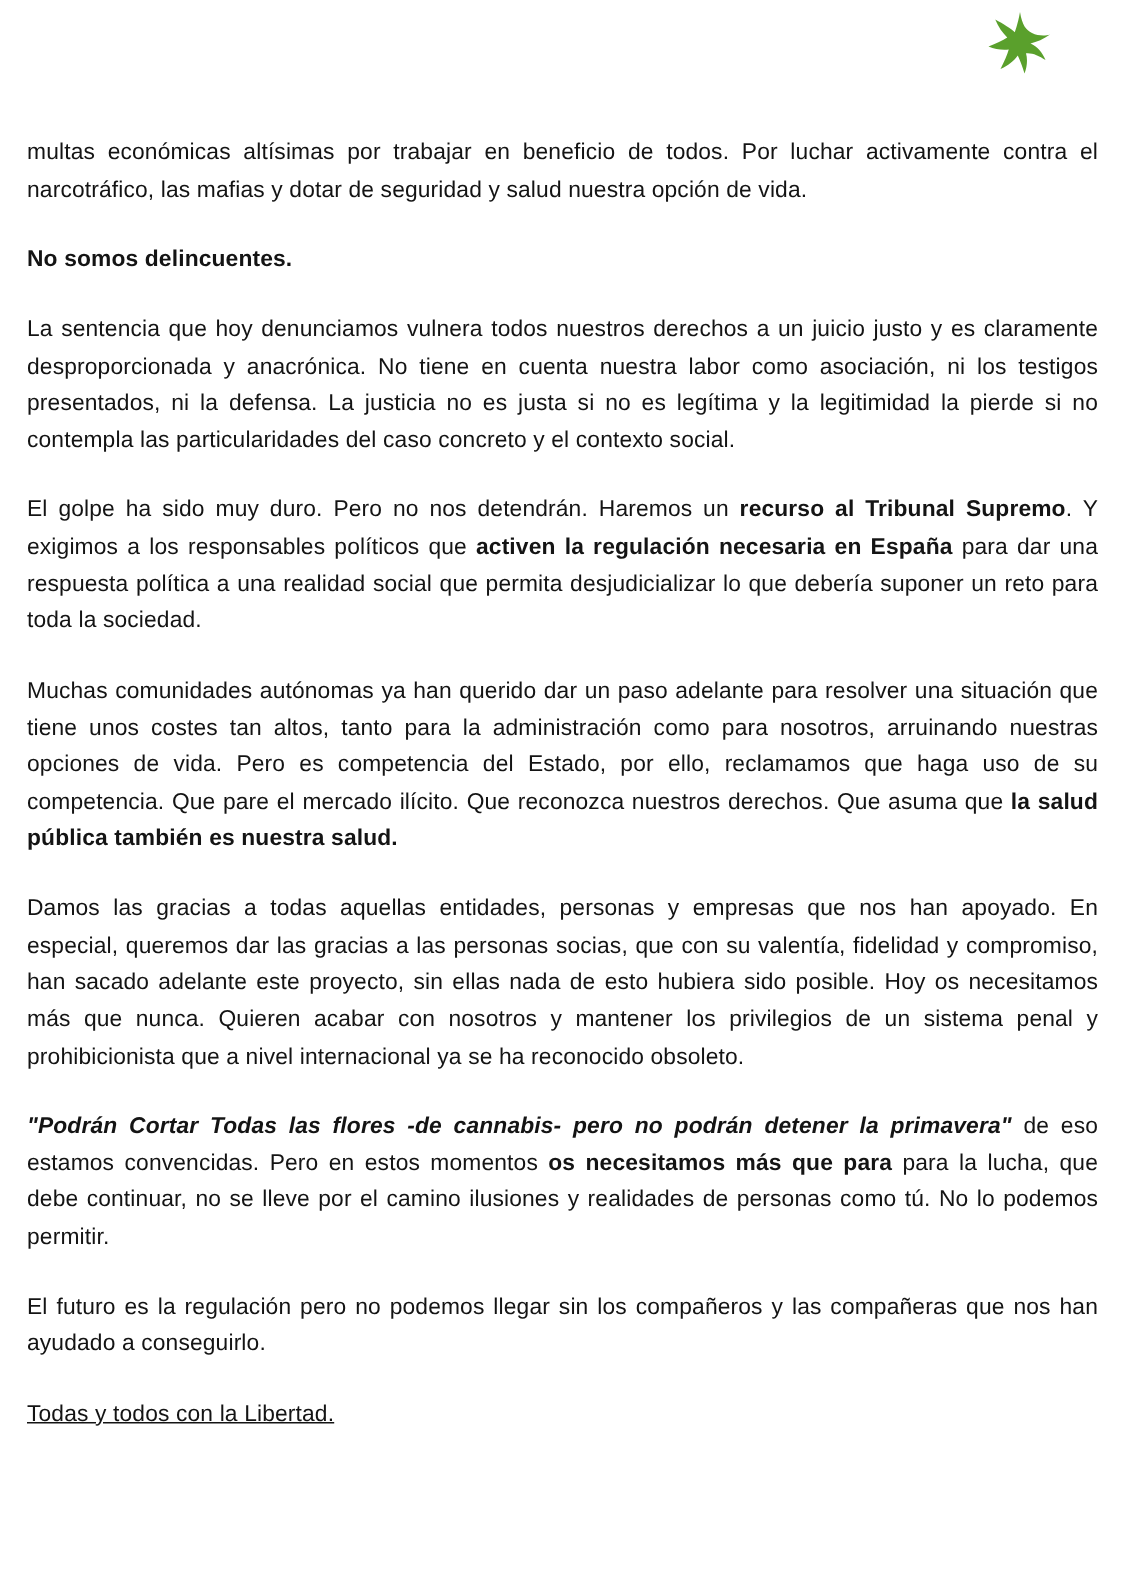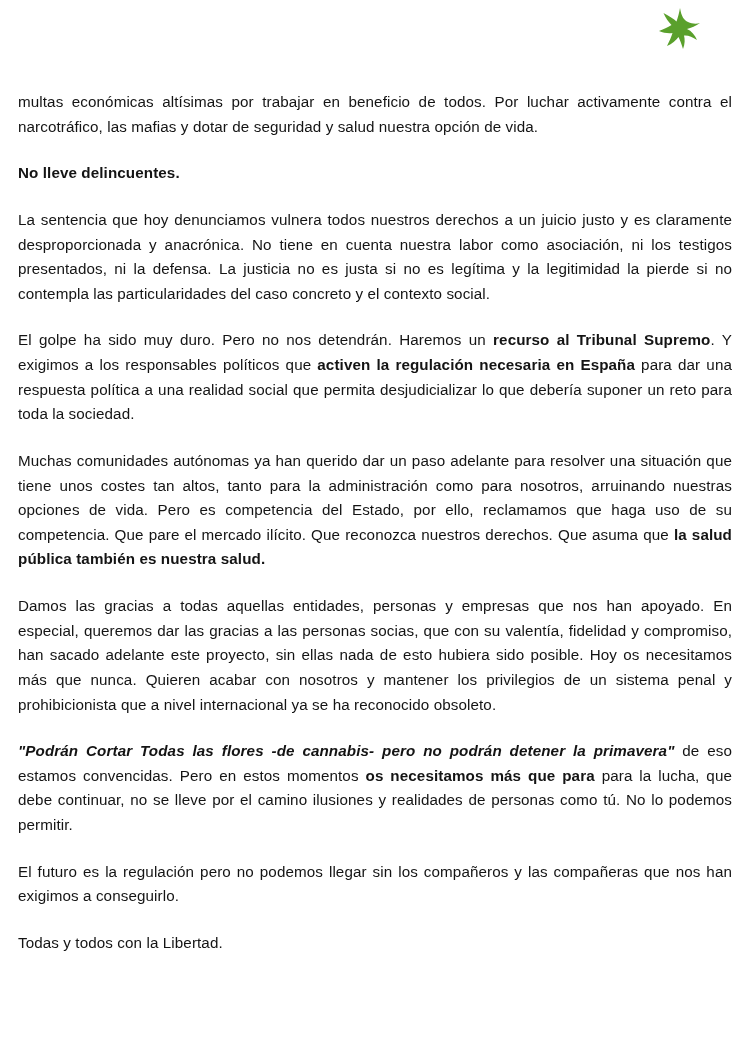--- a/index.html
+++ b/index.html
@@ -39,20 +39,21 @@
   p.para {
     font-size: 15.2px;
     line-height: 1.62;
     text-align: justify;
     margin: 0 0 22px 0;
     letter-spacing: 0.1px;
     color: #141414;
   }
   p.para:last-child {
     margin-bottom: 0;
+    text-decoration: underline;
   }
   .b { font-weight: bold; }
   .bi { font-weight: bold; font-style: italic; }
   .short { text-align: left; }
   .tight { margin-bottom: 20px; }
 </style>
 </head>
 <body>
 
 <div class="page">
@@ -65,21 +66,21 @@
     </span>
   </div>
 
   <div class="doc-body">
 
     <p class="para">
       <span>multas económicas altísimas por trabajar en beneficio de todos. Por luchar activamente contra el narcotráfico, las mafias y dotar de seguridad y salud nuestra opción de vida.</span>
     </p>
 
     <p class="para short">
-      <span class="b">No lleve delincuentes.</span>
+      <span class="b">No somos delincuentes.</span>
     </p>
 
     <p class="para">
       <span>La sentencia que hoy denunciamos vulnera todos nuestros derechos a un juicio justo y es claramente desproporcionada y anacrónica. No tiene en cuenta nuestra labor como asociación, ni los testigos presentados, ni la defensa. La justicia no es justa si no es legítima y la legitimidad la pierde si no contempla las particularidades del caso concreto y el contexto social.</span>
     </p>
 
     <p class="para">
       <span>El golpe ha sido muy duro. Pero no nos detendrán. Haremos un </span><span class="b">recurso al Tribunal Supremo</span><span>. Y exigimos a los responsables políticos que </span><span class="b">activen la regulación necesaria en España</span><span> para dar una respuesta política a una realidad social que permita desjudicializar lo que debería suponer un reto para toda la sociedad.</span>
     </p>
 
@@ -89,21 +90,21 @@
 
     <p class="para">
       <span>Damos las gracias a todas aquellas entidades, personas y empresas que nos han apoyado. En especial, queremos dar las gracias a las personas socias, que con su valentía, fidelidad y compromiso, han sacado adelante este proyecto, sin ellas nada de esto hubiera sido posible. Hoy os necesitamos más que nunca. Quieren acabar con nosotros y mantener los privilegios de un sistema penal y prohibicionista que a nivel internacional ya se ha reconocido obsoleto.</span>
     </p>
 
     <p class="para">
       <span class="bi">"Podrán Cortar Todas las flores -de cannabis- pero no podrán detener la primavera"</span><span> de eso estamos convencidas. Pero en estos momentos </span><span class="b">os necesitamos más que para</span><span> para la lucha, que debe continuar, no se lleve por el camino ilusiones y realidades de personas como tú. No lo podemos permitir.</span>
     </p>
 
     <p class="para">
-      <span>El futuro es la regulación pero no podemos llegar sin los compañeros y las compañeras que nos han exigimos a conseguirlo.</span>
+      <span>El futuro es la regulación pero no podemos llegar sin los compañeros y las compañeras que nos han ayudado a conseguirlo.</span>
     </p>
 
 
     <p class="para short">
       <span>Todas y todos con la Libertad.</span>
     </p>
 
   </div>
 </div>
 

